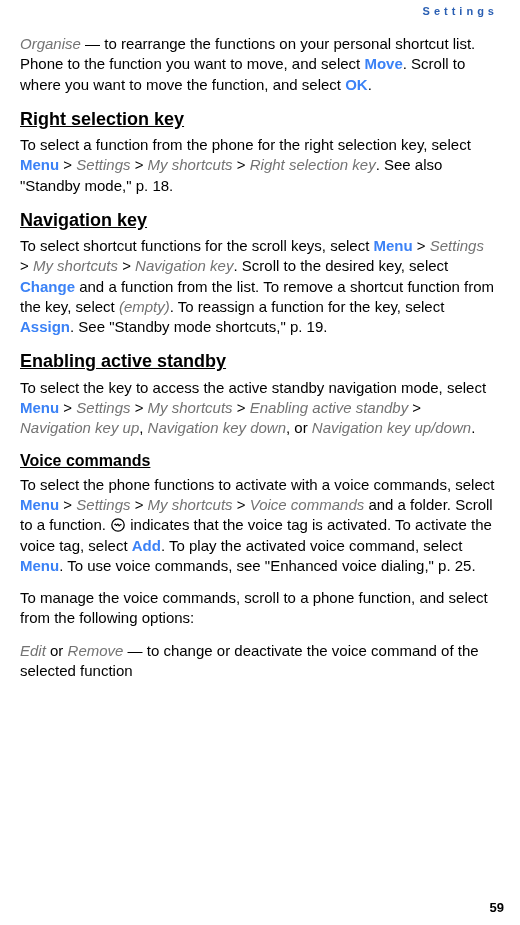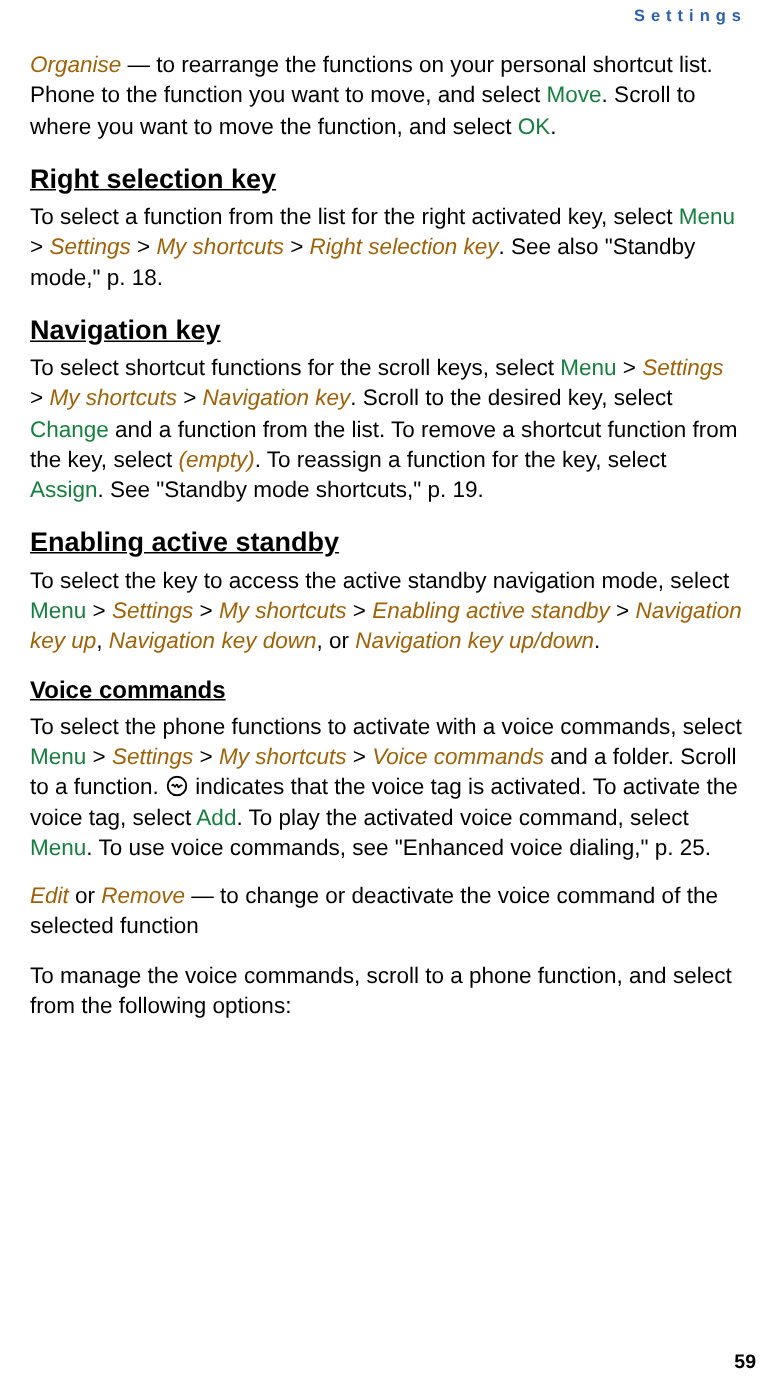--- a/index.html
+++ b/index.html
@@ -37,22 +37,22 @@
     margin-top: 10px;
     margin-bottom: 4px;
   }
   .h3 {
     font-weight: bold;
     font-size: 16px;
     text-decoration: underline;
     margin-top: 10px;
     margin-bottom: 3px;
   }
-  .blue-b { color: #15803d; font-weight: normal; }
-  .blue-i { color: #a16207; font-style: italic; }
+  .blue-b { color: #3b82f6; font-weight: bold; }
+  .blue-i { color: #737373; font-style: italic; }
   .link { cursor: pointer; }
   .voice-icon {
     display: inline-block;
     vertical-align: -2px;
     margin: 0 1px;
   }
   .voice-icon svg { width: 14px; height: 14px; display: block; }
   .page-num {
     position: absolute;
     bottom: 8px;
@@ -68,40 +68,40 @@
 <div class="page-header">Settings</div>
 
 <div class="content">
 
   <p class="para">
     <span class="blue-i">Organise</span><span> — to rearrange the functions on your personal shortcut list. Phone to the function you want to move, and select </span><span class="blue-b">Move</span><span>. Scroll to where you want to move the function, and select </span><span class="blue-b">OK</span><span>.</span>
   </p>
 
   <h2 class="h2">Right selection key</h2>
   <p class="para">
-    <span>To select a function from the list for the right activated key, select </span><span class="blue-b">Menu</span><span class="sep"> &gt; </span><span class="blue-i">Settings</span><span class="sep"> &gt; </span><span class="blue-i">My shortcuts</span><span class="sep"> &gt; </span><span class="blue-i">Right selection key</span><span>. See also "Standby mode," p. 18.</span>
+    <span>To select a function from the phone for the right selection key, select </span><span class="blue-b">Menu</span><span class="sep"> &gt; </span><span class="blue-i">Settings</span><span class="sep"> &gt; </span><span class="blue-i">My shortcuts</span><span class="sep"> &gt; </span><span class="blue-i">Right selection key</span><span>. See also "Standby mode," p. 18.</span>
   </p>
 
   <h2 class="h2">Navigation key</h2>
   <p class="para">
     <span>To select shortcut functions for the scroll keys, select </span><span class="blue-b">Menu</span><span class="sep"> &gt; </span><span class="blue-i">Settings</span><span class="sep"> &gt; </span><span class="blue-i">My shortcuts</span><span class="sep"> &gt; </span><span class="blue-i">Navigation key</span><span>. Scroll to the desired key, select </span><span class="blue-b">Change</span><span> and a function from the list. To remove a shortcut function from the key, select </span><span class="blue-i">(empty)</span><span>. To reassign a function for the key, select </span><span class="blue-b">Assign</span><span>. See "Standby mode shortcuts," p. 19.</span>
   </p>
 
   <h2 class="h2">Enabling active standby</h2>
   <p class="para">
     <span>To select the key to access the active standby navigation mode, select </span><span class="blue-b">Menu</span><span class="sep"> &gt; </span><span class="blue-i">Settings</span><span class="sep"> &gt; </span><span class="blue-i">My shortcuts</span><span class="sep"> &gt; </span><span class="blue-i">Enabling active standby</span><span class="sep"> &gt; </span><span class="blue-i">Navigation key up</span><span>, </span><span class="blue-i">Navigation key down</span><span>, or </span><span class="blue-i">Navigation key up/down</span><span>.</span>
   </p>
 
   <h2 class="h3">Voice commands</h2>
   <p class="para">
     <span>To select the phone functions to activate with a voice commands, select </span><span class="blue-b">Menu</span><span class="sep"> &gt; </span><span class="blue-i">Settings</span><span class="sep"> &gt; </span><span class="blue-i">My shortcuts</span><span class="sep"> &gt; </span><span class="blue-i">Voice commands</span><span> and a folder. Scroll to a function. </span><span class="voice-icon"><svg viewBox="0 0 14 14">
           <circle cx="7" cy="7" r="6.2" fill="none" stroke="#000" stroke-width="1.3"></circle>
           <path d="M3.5 7 C3.5 7 4.5 5 5.2 7 C5.9 9 6.8 4 7.5 7 C8.2 10 9.1 5 10.5 7" fill="none" stroke="#000" stroke-width="1.1"></path>
         </svg></span><span> indicates that the voice tag is activated. To activate the voice tag, select </span><span class="blue-b">Add</span><span>. To play the activated voice command, select </span><span class="blue-b">Menu</span><span>. To use voice commands, see "Enhanced voice dialing," p. 25.</span>
   </p>
+  <p class="para">To manage the voice commands, scroll to a phone function, and select from the following options:</p>
   <p class="para">
     <span class="blue-i">Edit</span><span> or </span><span class="blue-i">Remove</span><span> — to change or deactivate the voice command of the selected function</span>
   </p>
-  <p class="para">To manage the voice commands, scroll to a phone function, and select from the following options:</p>
 
 </div>
 
 <div class="page-num">59</div>
 
 </body></html>

